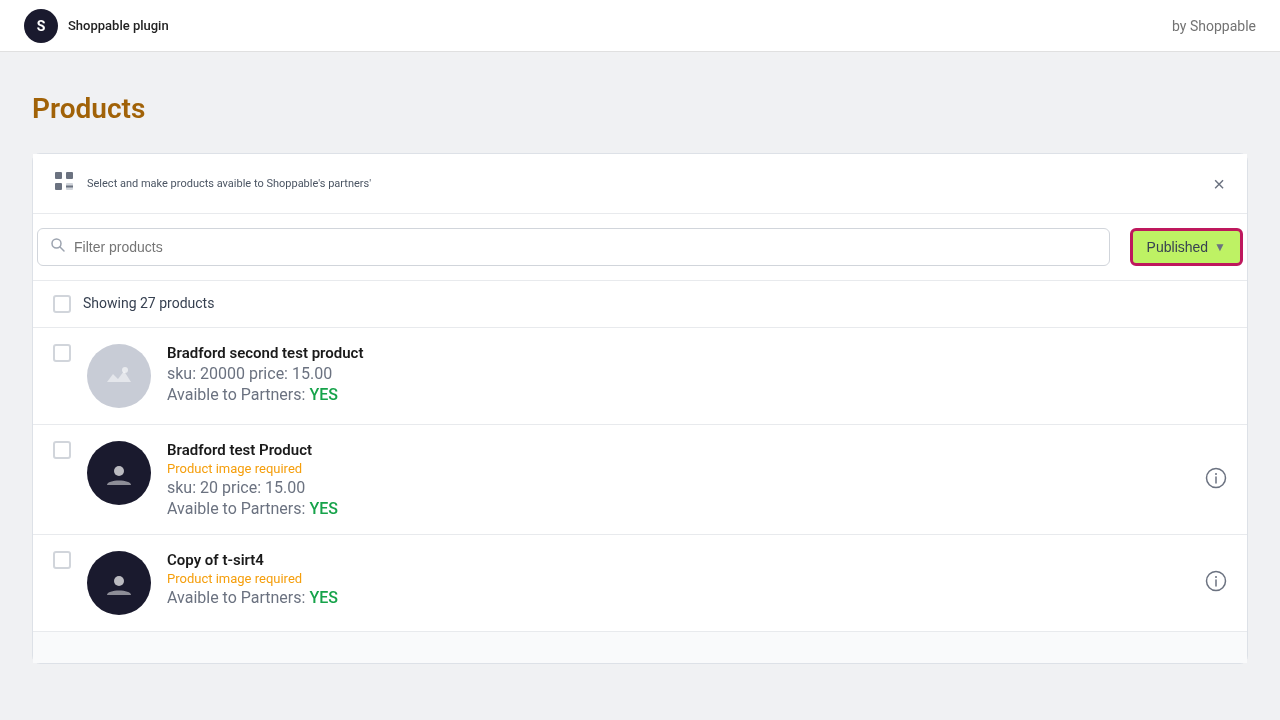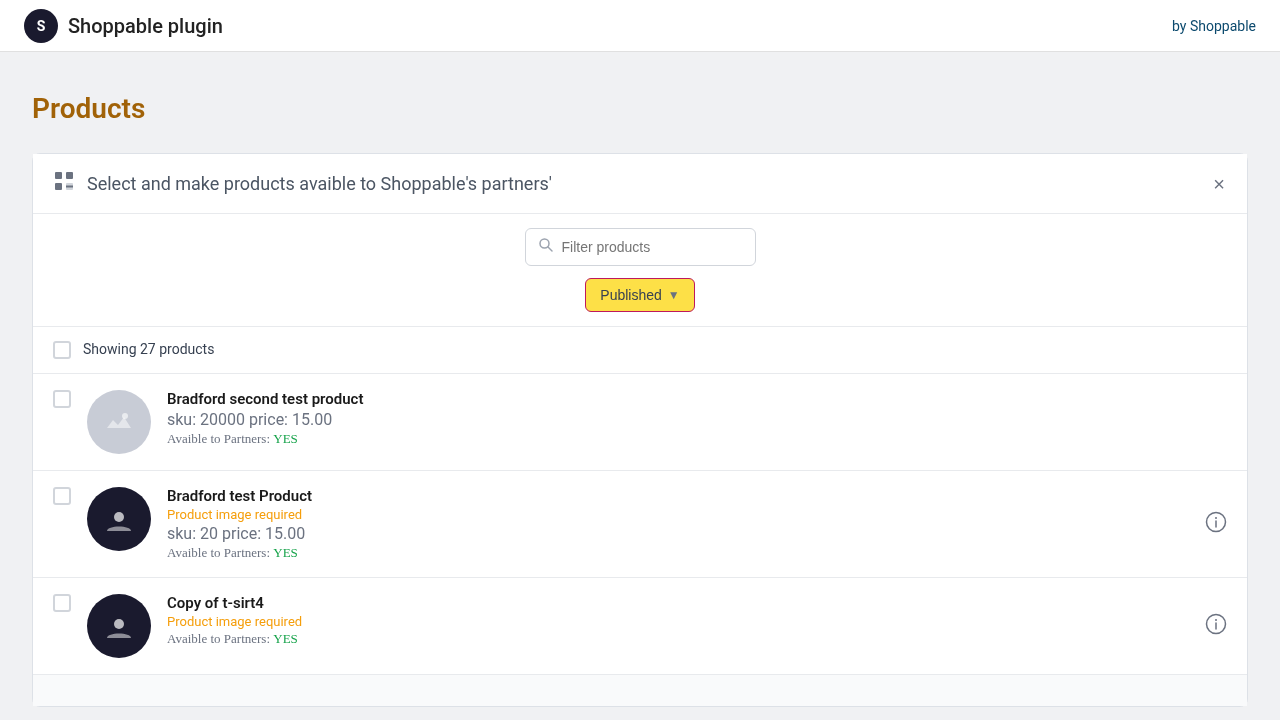--- a/index.html
+++ b/index.html
@@ -31,27 +31,27 @@
       background: #1a1a2e;
       border-radius: 50%;
       display: flex;
       align-items: center;
       justify-content: center;
       color: #fff;
       font-weight: bold;
       font-size: 14px;
     }
     .brand-name {
-      font-size: 20px;
+      font-size: 13px;
       font-weight: 500;
       color: #222;
     }
     .topbar-byline {
       font-size: 14px;
-      color: #0c4a6e;
+      color: #737373;
     }
 
     
     .main {
       padding: 40px 32px;
     }
     .page-title {
       font-size: 28px;
       font-weight: 600;
       color: #a16207;
@@ -78,41 +78,40 @@
     .banner-left {
       display: flex;
       align-items: center;
       gap: 12px;
     }
     .banner-icon {
       color: #6b7280;
       font-size: 22px;
     }
     .banner-text {
-      font-size: 18px;
+      font-size: 11px;
       color: #4b5563;
     }
     .banner-close {
       background: none;
       border: none;
       cursor: pointer;
       color: #6b7280;
       font-size: 20px;
       line-height: 1;
       padding: 2px;
     }
 
     
     .search-row {
       display: flex;
       align-items: center;
       padding: 14px 4px;
-      gap: 12px;
+      gap: 20px;
       border-bottom: 1px solid #e8eaed;
-      flex-direction: column;
     }
     .search-box {
       flex: 1;
       display: flex;
       align-items: center;
       border: 1px solid #d1d5db;
       border-radius: 6px;
       padding: 8px 12px;
       gap: 8px;
       background: #fff;
@@ -126,24 +125,24 @@
       outline: none;
       font-size: 14px;
       color: #374151;
       flex: 1;
       background: transparent;
     }
     .published-btn {
       display: flex;
       align-items: center;
       gap: 6px;
-      border: 1px solid #be185d;
+      border: 3px solid #be185d;
       border-radius: 6px;
       padding: 8px 14px;
-      background: #fde047;
+      background: #bef264;
       font-size: 14px;
       color: #374151;
       cursor: pointer;
       white-space: nowrap;
     }
     .published-btn .chevron {
       font-size: 12px;
       color: #6b7280;
     }
 
@@ -214,23 +213,22 @@
       font-size: 13px;
       color: #f59e0b;
       margin-bottom: 2px;
     }
     .product-meta {
       font-size: 16px;
       color: #6b7280;
       margin-bottom: 2px;
     }
     .partners-line {
-      font-size: 13px;
-      color: #6b7280;
-      font-family: Liberation Serif, serif;
+      font-size: 16px;
+      color: #6b7280;
     }
     .partners-yes {
       color: #16a34a;
       font-weight: 500;
     }
     .sku-required {
       color: #f59e0b;
     }
     .price-required {
       color: #f59e0b;

